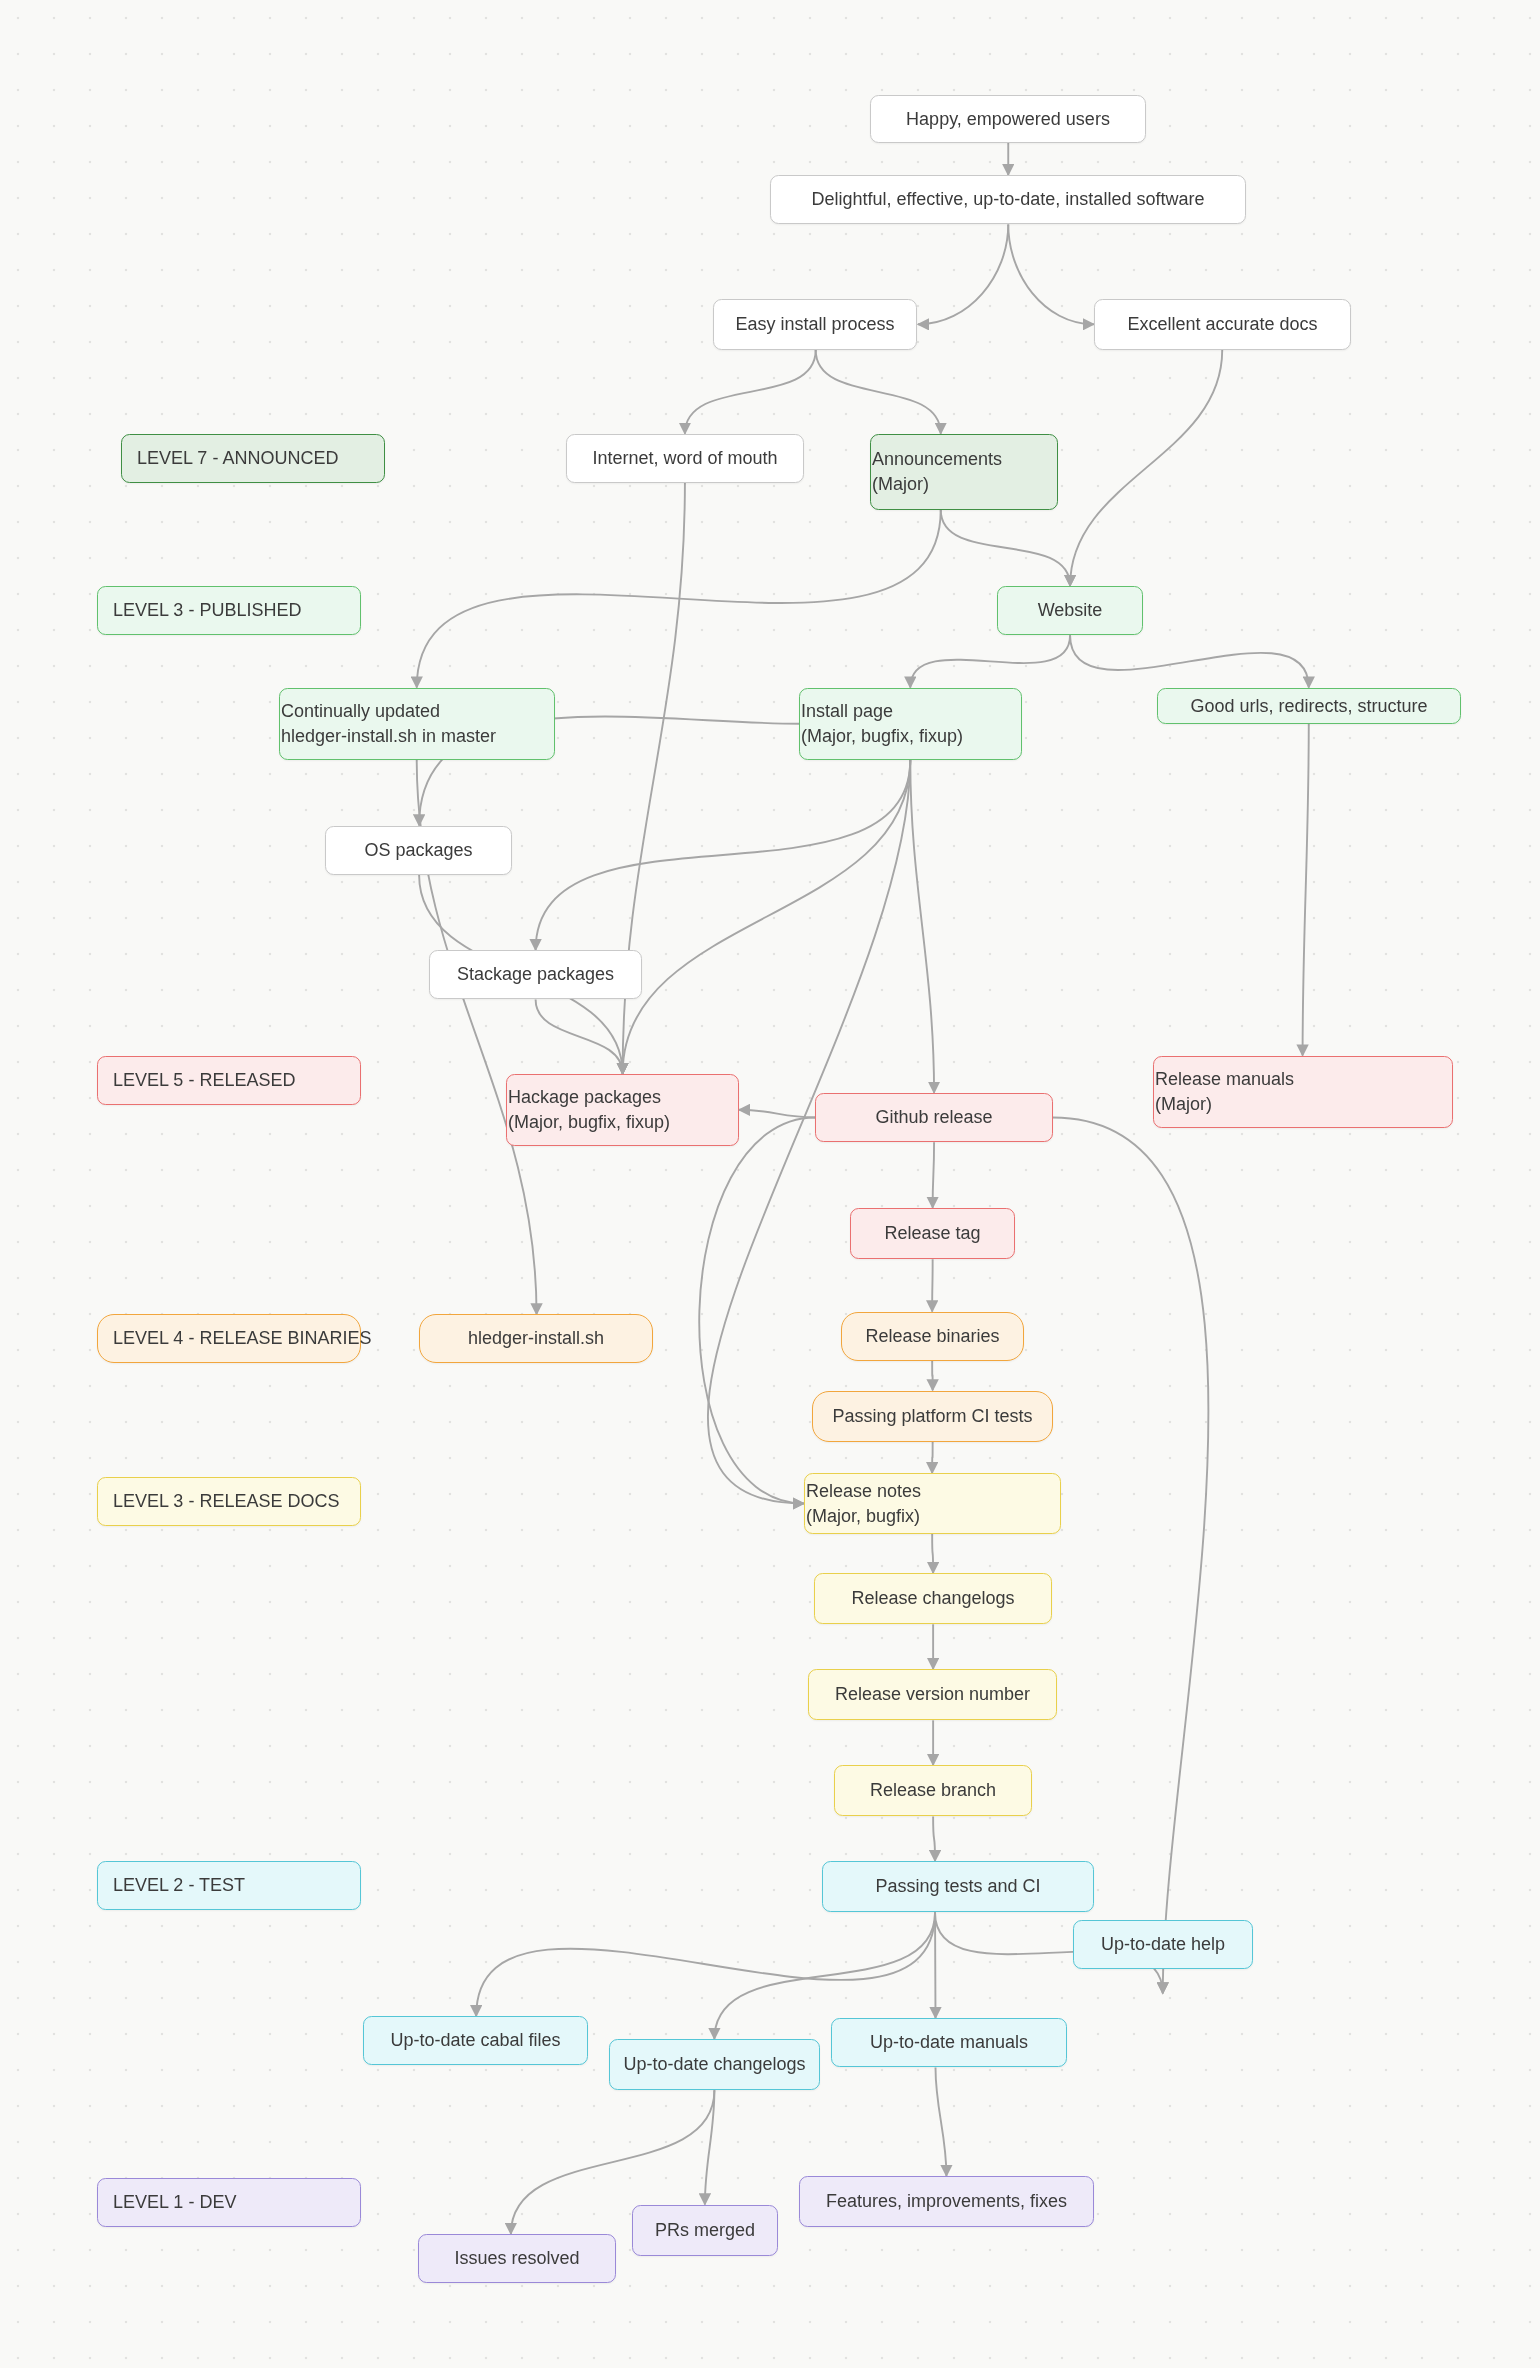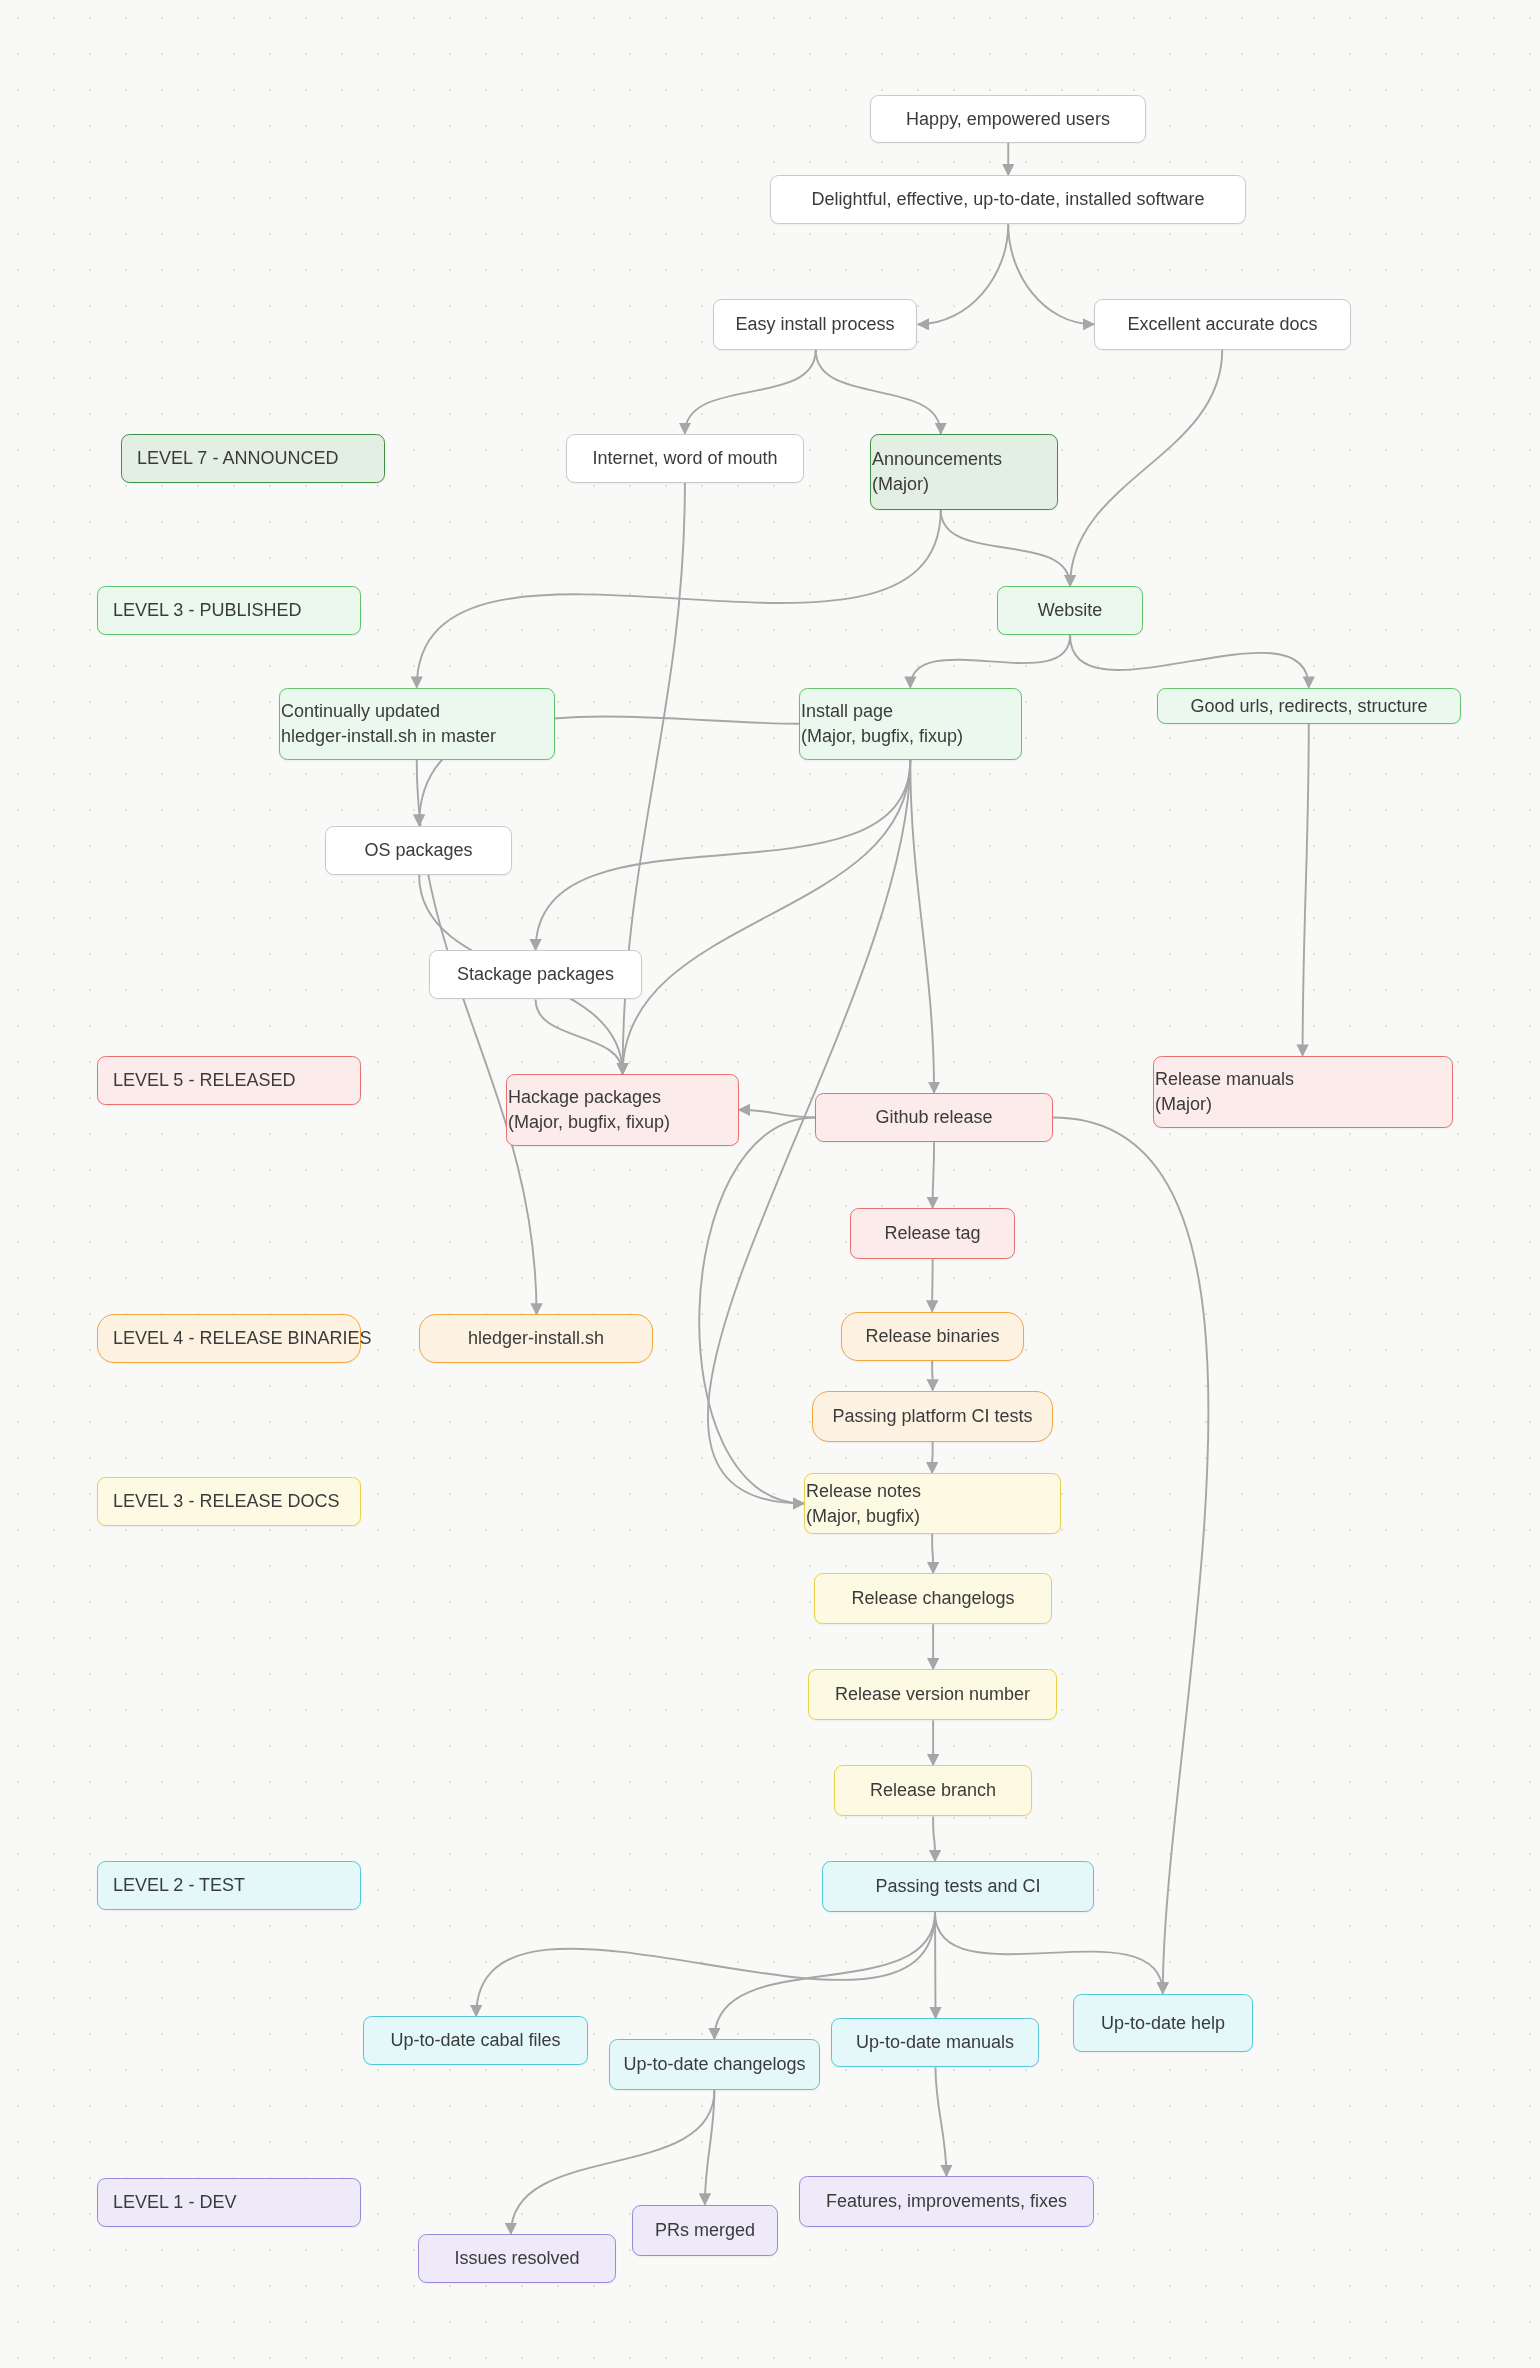--- a/index.html
+++ b/index.html
@@ -143,21 +143,21 @@
     <span class="ln">Release notes</span>
     <span class="ln">(Major, bugfix)</span>
   </div>
   <div class="node yellow" style="left:814px;top:1573px;width:238px;height:51px">Release changelogs</div>
   <div class="node yellow" style="left:808px;top:1669px;width:249px;height:51px">Release version number</div>
   <div class="node yellow" style="left:834px;top:1765px;width:198px;height:51px">Release branch</div>
 
   <div class="node cyan" style="left:822px;top:1861px;width:272px;height:51px">Passing tests and CI</div>
   <div class="node cyan" style="left:363px;top:2016px;width:225px;height:49px">Up-to-date cabal files</div>
   <div class="node cyan" style="left:609px;top:2039px;width:211px;height:51px">Up-to-date changelogs</div>
-  <div class="node cyan" style="left:831px;top:2018px;width:208px;height:49px">Up-to-date manuals</div>
-  <div class="node cyan" style="left:1073px;top:1994px;width:180px;height:58px">Up-to-date help</div>
+  <div class="node cyan" style="left:831px;top:2018px;width:236px;height:49px">Up-to-date manuals</div>
+  <div class="node cyan" style="left:1073px;top:1920px;width:180px;height:49px">Up-to-date help</div>
 
   <div class="node purple" style="left:799px;top:2176px;width:295px;height:51px">Features, improvements, fixes</div>
   <div class="node purple" style="left:632px;top:2205px;width:146px;height:51px">PRs merged</div>
   <div class="node purple" style="left:418px;top:2234px;width:198px;height:49px">Issues resolved</div>
 
 </div>
 
 
 </body></html>

